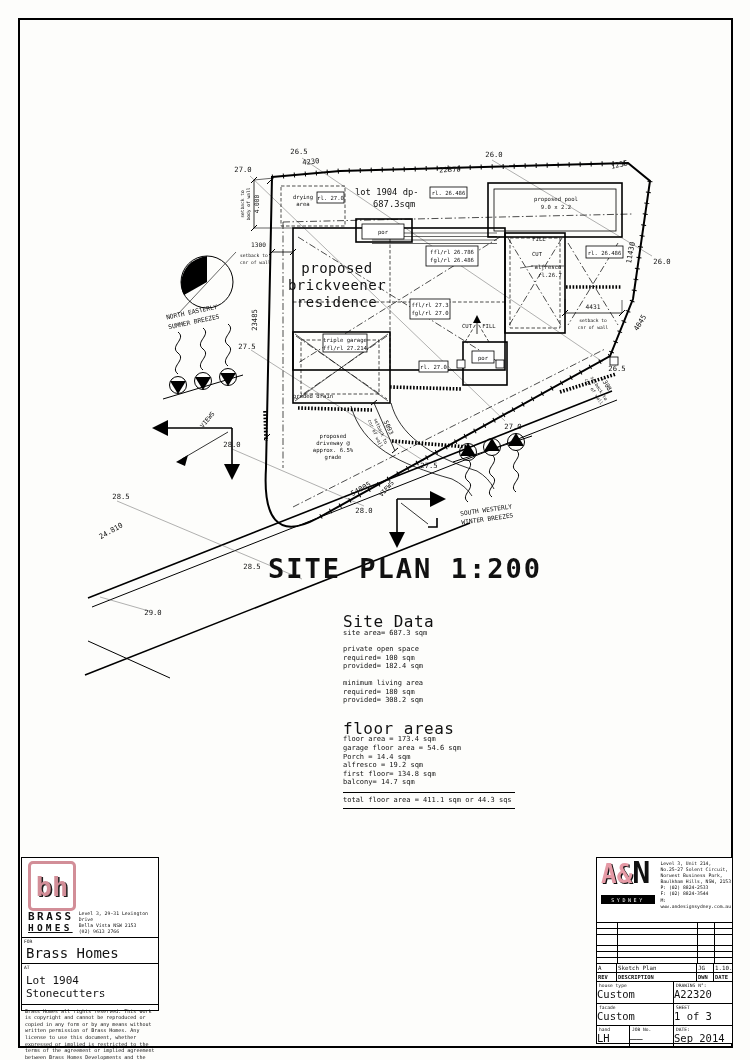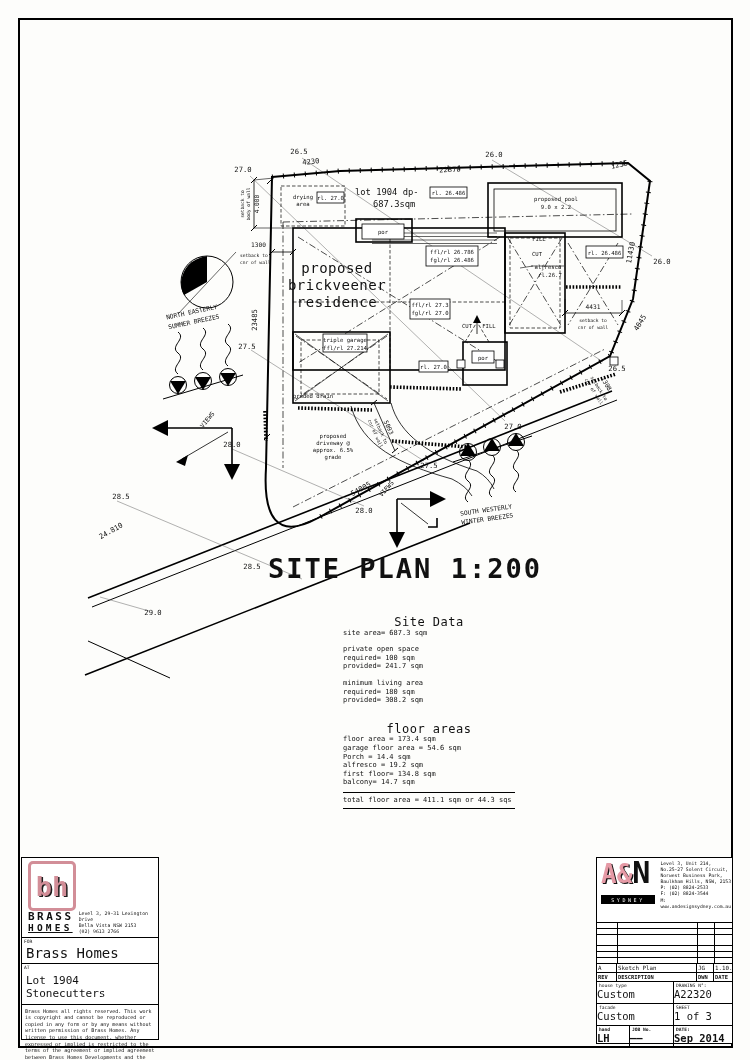--- a/index.html
+++ b/index.html
@@ -22,26 +22,26 @@
   .ct{stroke:#707070;stroke-width:.55;fill:none}
   .dd{stroke:#000;stroke-width:.7;fill:none;stroke-dasharray:7 2.5 1.5 2.5}
   .dsh{stroke:#000;stroke-width:.7;fill:none;stroke-dasharray:3.5 2}
   .hatch{stroke:#000;stroke-width:3.6;stroke-dasharray:1.6 1.7;fill:none}
   .tick{stroke:#000;stroke-width:5;stroke-dasharray:1 10;fill:none}
   .wb{fill:#fff;stroke:#000;stroke-width:.8}
   .blk{fill:#000;stroke:none}
   
   .panel{position:absolute;}
   .site-data{left:343px;top:618px;width:172px;font-size:7px;line-height:8.6px;}
-  .site-data .h{font-size:12px;letter-spacing:.5px;margin:0 0 2px 0;text-align:center;}
+  .site-data .h{font-size:16px;letter-spacing:.5px;margin:0 0 2px 0;}
   .site-data .gap{height:8px;}
   .site-data .total{border-top:1.4px solid #000;border-bottom:1.4px solid #000;
                     padding:3px 0;margin-top:5px;}
   .tb{border:1.6px solid #000;background:#fff;box-sizing:border-box;}
-  .tb-left{left:21px;top:857px;width:138px;height:183px;}
+  .tb-left{left:21px;top:857px;width:138px;height:154px;}
   .tb-right{left:596px;top:857px;width:137px;height:187px;font-size:5px;}
   .row-line{border-top:1px solid #000;}
   .lbl{font-size:4.6px;line-height:5.5px;padding:1px 0 0 2px;}
   .bh-logo-wrap{display:flex;padding:3px 2px 0 6px;}
   .bh-badge{width:42px;height:44px;border:3px solid #d28e98;border-radius:5px;
             display:flex;align-items:center;justify-content:center;
             font-weight:bold;font-size:27px;color:#d28e98;
             text-shadow:1.4px 1.4px 0 #1c1c1c;}
   .brass{font-weight:bold;font-size:11px;letter-spacing:2.5px;line-height:12px;}
   .homes{font-weight:bold;font-size:9.5px;letter-spacing:3.2px;line-height:10px;text-decoration:underline;}
@@ -62,21 +62,21 @@
   .vline{position:absolute;top:0;bottom:0;width:1px;background:#000;}
   .rev-grid{display:grid;grid-template-columns:20px 80px 17px 1fr;
             border-top:1px solid #000;}
   .rev-grid>div{border-right:1px solid #000;padding:1px 1px;overflow:hidden;white-space:nowrap;}
   .rev-grid>div:last-child{border-right:none;}
   .rev-data{font-size:5.8px;}
   .rev-head{font-size:5.4px;font-weight:bold;}
   .two-col{display:grid;grid-template-columns:77px 1fr;border-top:1px solid #000;height:21px;}
   .two-col>div:first-child{border-right:1px solid #000;}
   .cellv{font-size:10.5px;line-height:11px;}
-  .three-col{display:grid;grid-template-columns:33px 44px 1fr;border-top:1px solid #000;height:22px;font-weight:bold;}
+  .three-col{display:grid;grid-template-columns:33px 44px 1fr;border-top:1px solid #000;height:22px;}
   .three-col>div{border-right:1px solid #000;}
   .three-col>div:last-child{border-right:none;}
 </style>
 </head>
 <body>
 
 <div class="frame"></div>
 
 <svg width="750" height="1060" viewBox="0 0 750 1060">
 
@@ -374,21 +374,21 @@
 
   <text class="title am" x="405" y="578">SITE PLAN 1:200</text>
 </svg>
 
 <div class="panel site-data">
   <div class="h">Site Data</div>
   <div>site area= 687.3 sqm</div>
   <div class="gap"></div>
   <div>private open space</div>
   <div>required= 100 sqm</div>
-  <div>provided= 241.7 sqm</div>
+  <div>provided= 182.4 sqm</div>
   <div class="gap"></div>
   <div>minimum living area</div>
   <div>required= 180 sqm</div>
   <div>provided= 308.2 sqm</div>
   <div class="h" style="margin-top:20px">floor areas</div>
   <div>floor area = 173.4 sqm</div>
   <div>garage floor area = 54.6 sqm</div>
   <div>Porch = 14.4 sqm</div>
   <div>alfresco = 19.2 sqm</div>
   <div>first floor= 134.8 sqm</div>

